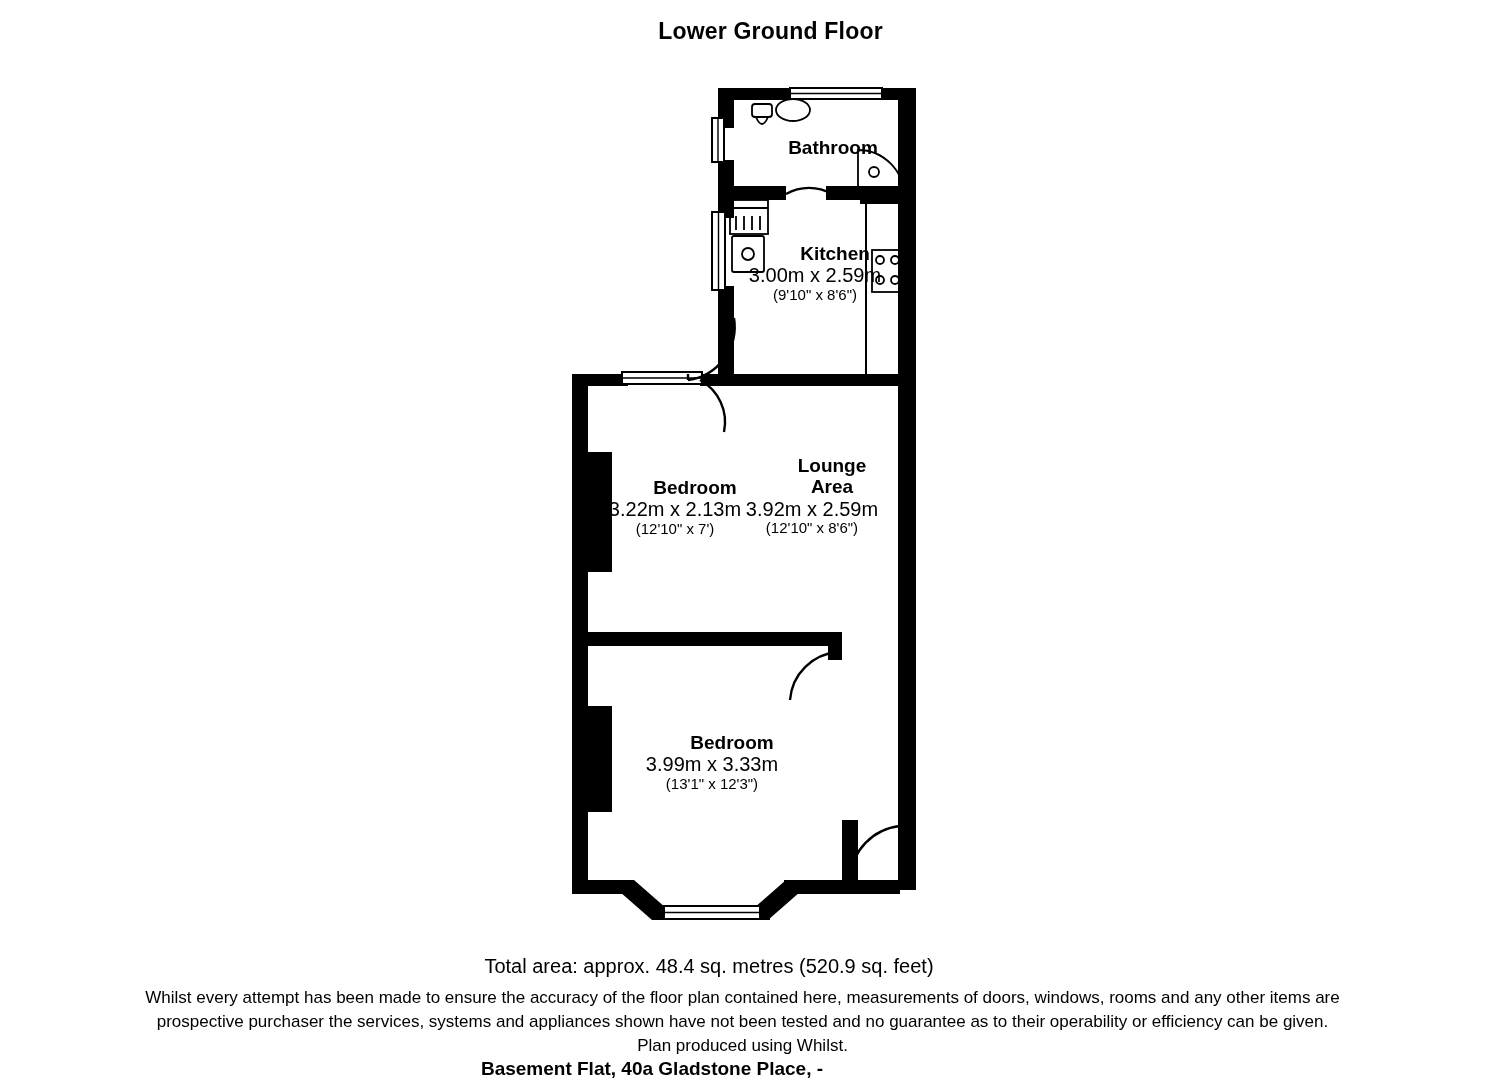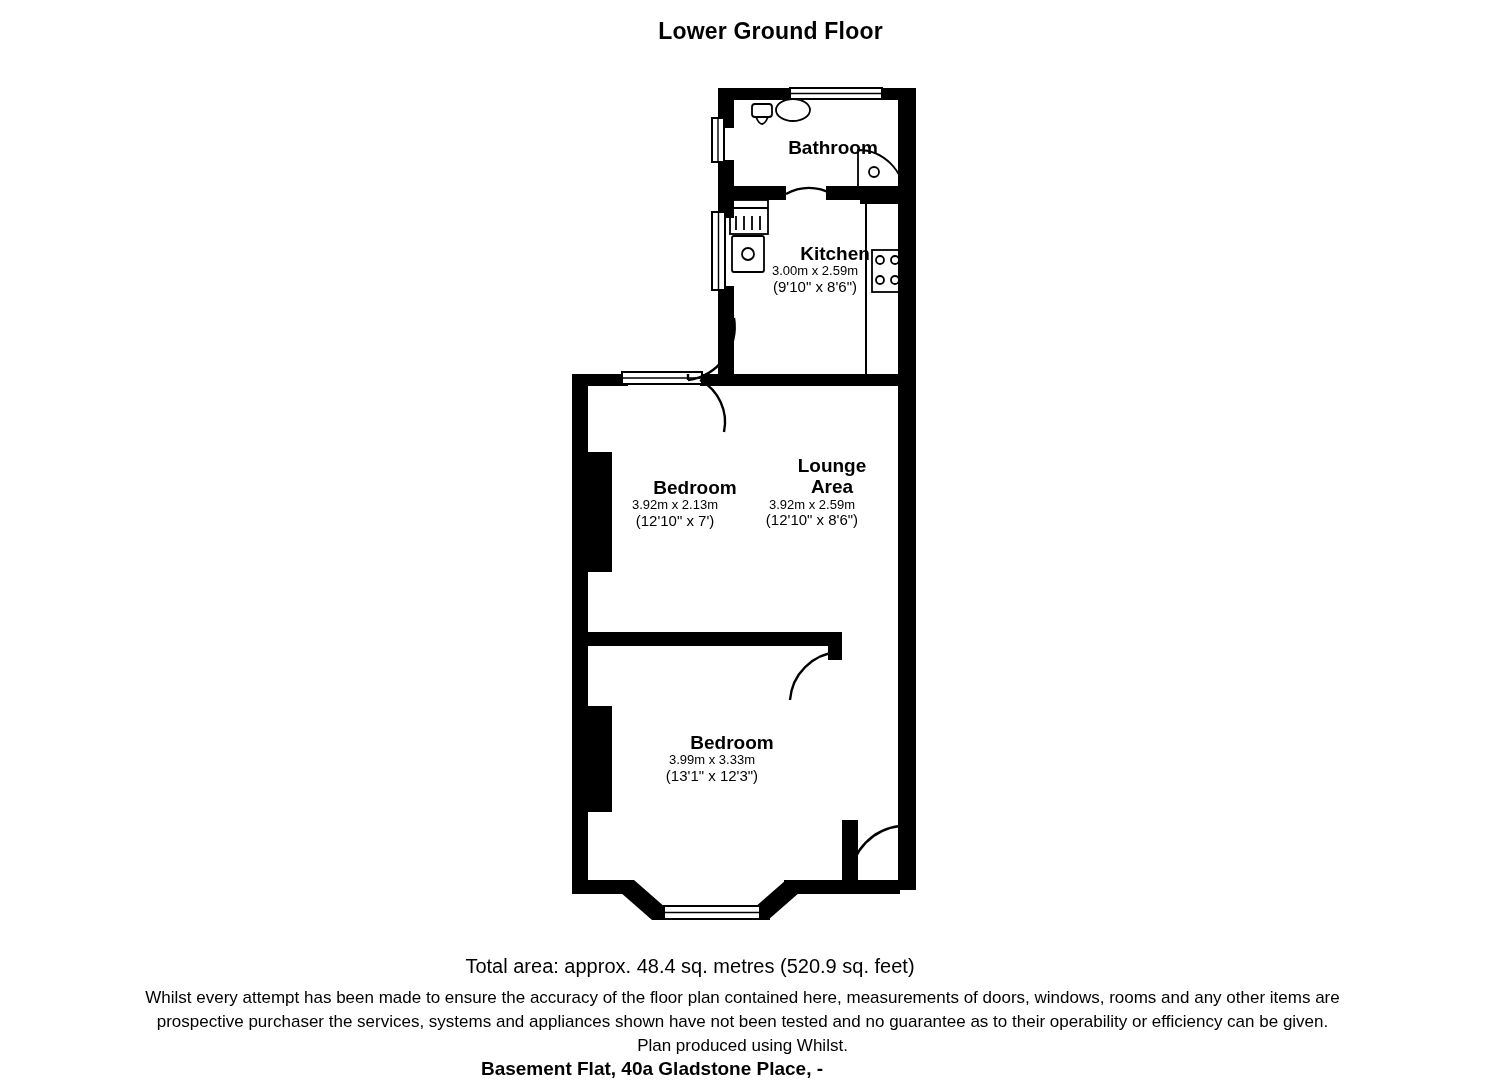--- a/index.html
+++ b/index.html
@@ -36,36 +36,37 @@
     line-height: 1.12;
   }
   .room-label .rname {
     font-size: 19px;
     font-weight: bold;
     display: block;
     white-space: nowrap;
     margin-left: 40px;
   }
   .room-label .rdim {
-    font-size: 13px;
+    font-size: 20px;
     display: block;
     white-space: nowrap;
   }
   .room-label .rdim2 {
     font-size: 15px;
     display: block;
     white-space: nowrap;
   }
   .total-area {
     position: absolute;
     top: 955px;
     left: 0;
     width: 1380px;
     text-align: center;
     font-size: 20px;
+    padding-left: 19px;
   }
   .disclaimer {
     position: absolute;
     top: 986px;
     left: 0;
     width: 1485px;
     text-align: center;
     font-size: 17px;
     line-height: 1.42;
     color: #000;
@@ -220,21 +221,21 @@
 
   <div class="room-label" style="left:712px; top:455px; width:200px;">
     <span class="rname">Lounge</span>
     <span class="rname">Area</span>
     <span class="rdim">3.92m x 2.59m</span>
     <span class="rdim2">(12'10" x 8'6")</span>
   </div>
 
   <div class="room-label" style="left:575px; top:477px; width:200px;">
     <span class="rname">Bedroom</span>
-    <span class="rdim">3.92m x 2.13m</span>
+    <span class="rdim">3.22m x 2.13m</span>
     <span class="rdim2">(12'10" x 7')</span>
   </div>
 
   <div class="room-label" style="left:612px; top:732px; width:200px;">
     <span class="rname">Bedroom</span>
     <span class="rdim">3.99m x 3.33m</span>
     <span class="rdim2">(13'1" x 12'3")</span>
   </div>
 
   <div class="total-area">Total area: approx. 48.4 sq. metres (520.9 sq. feet)</div>

